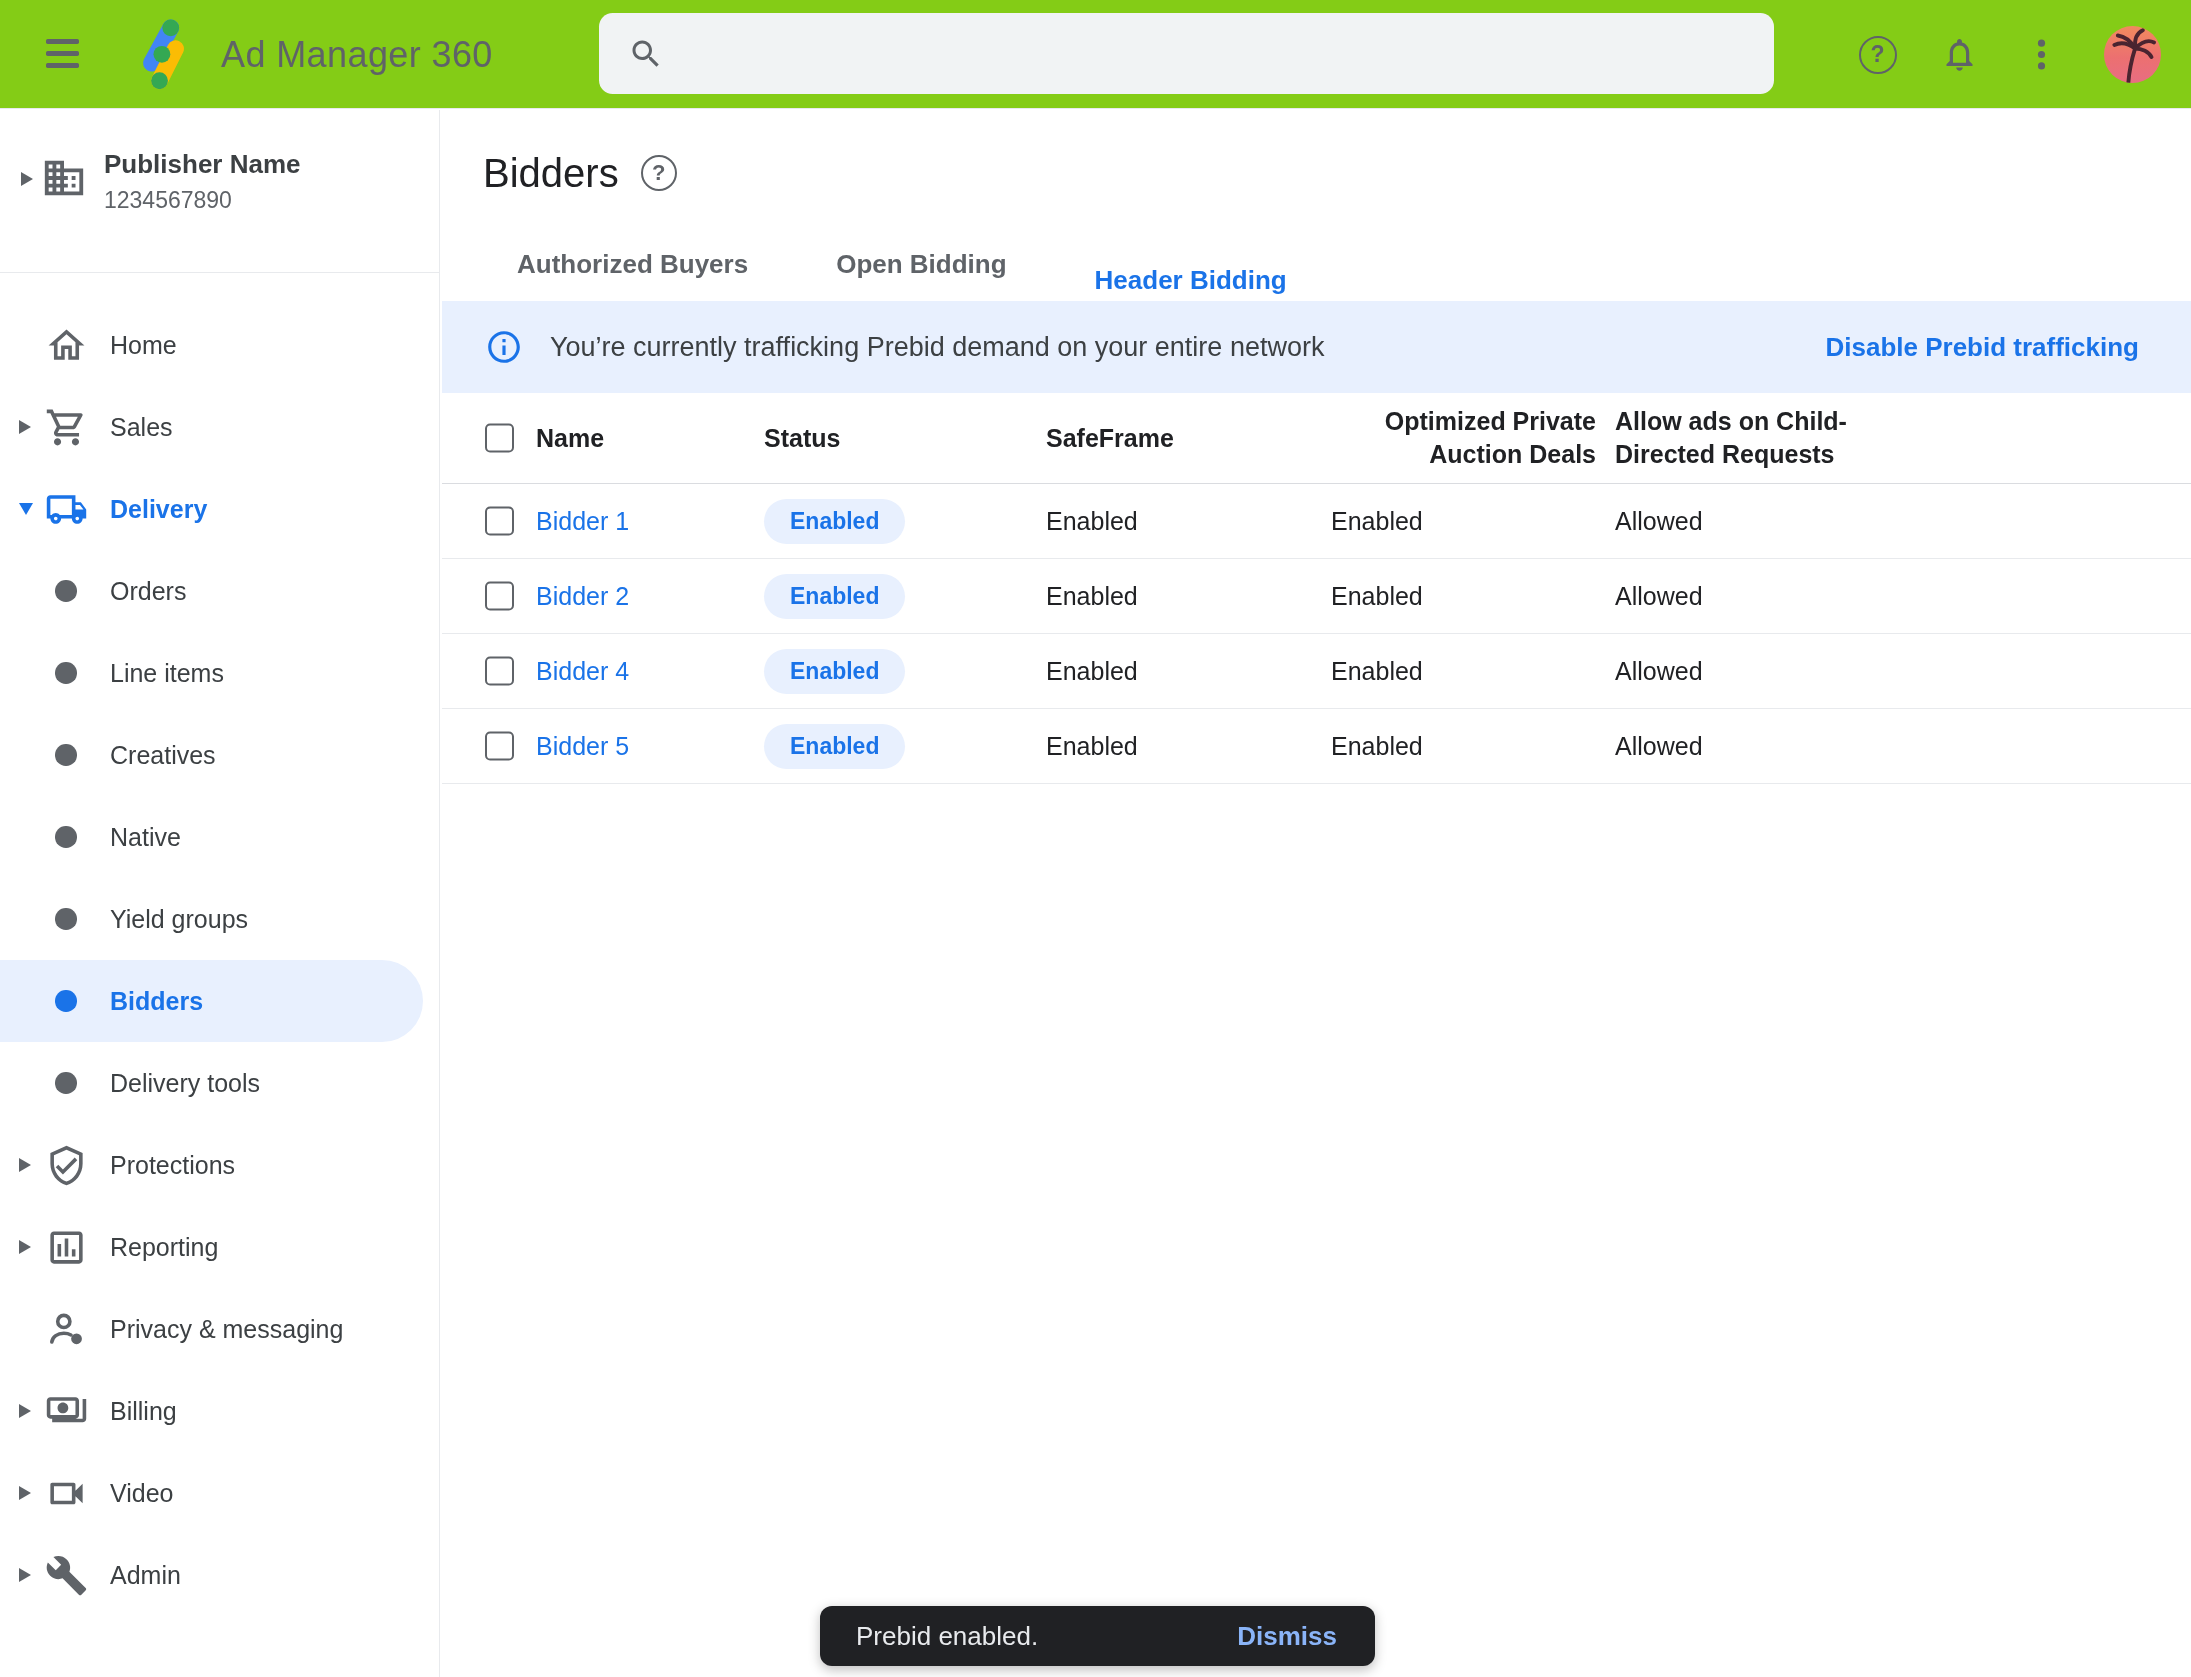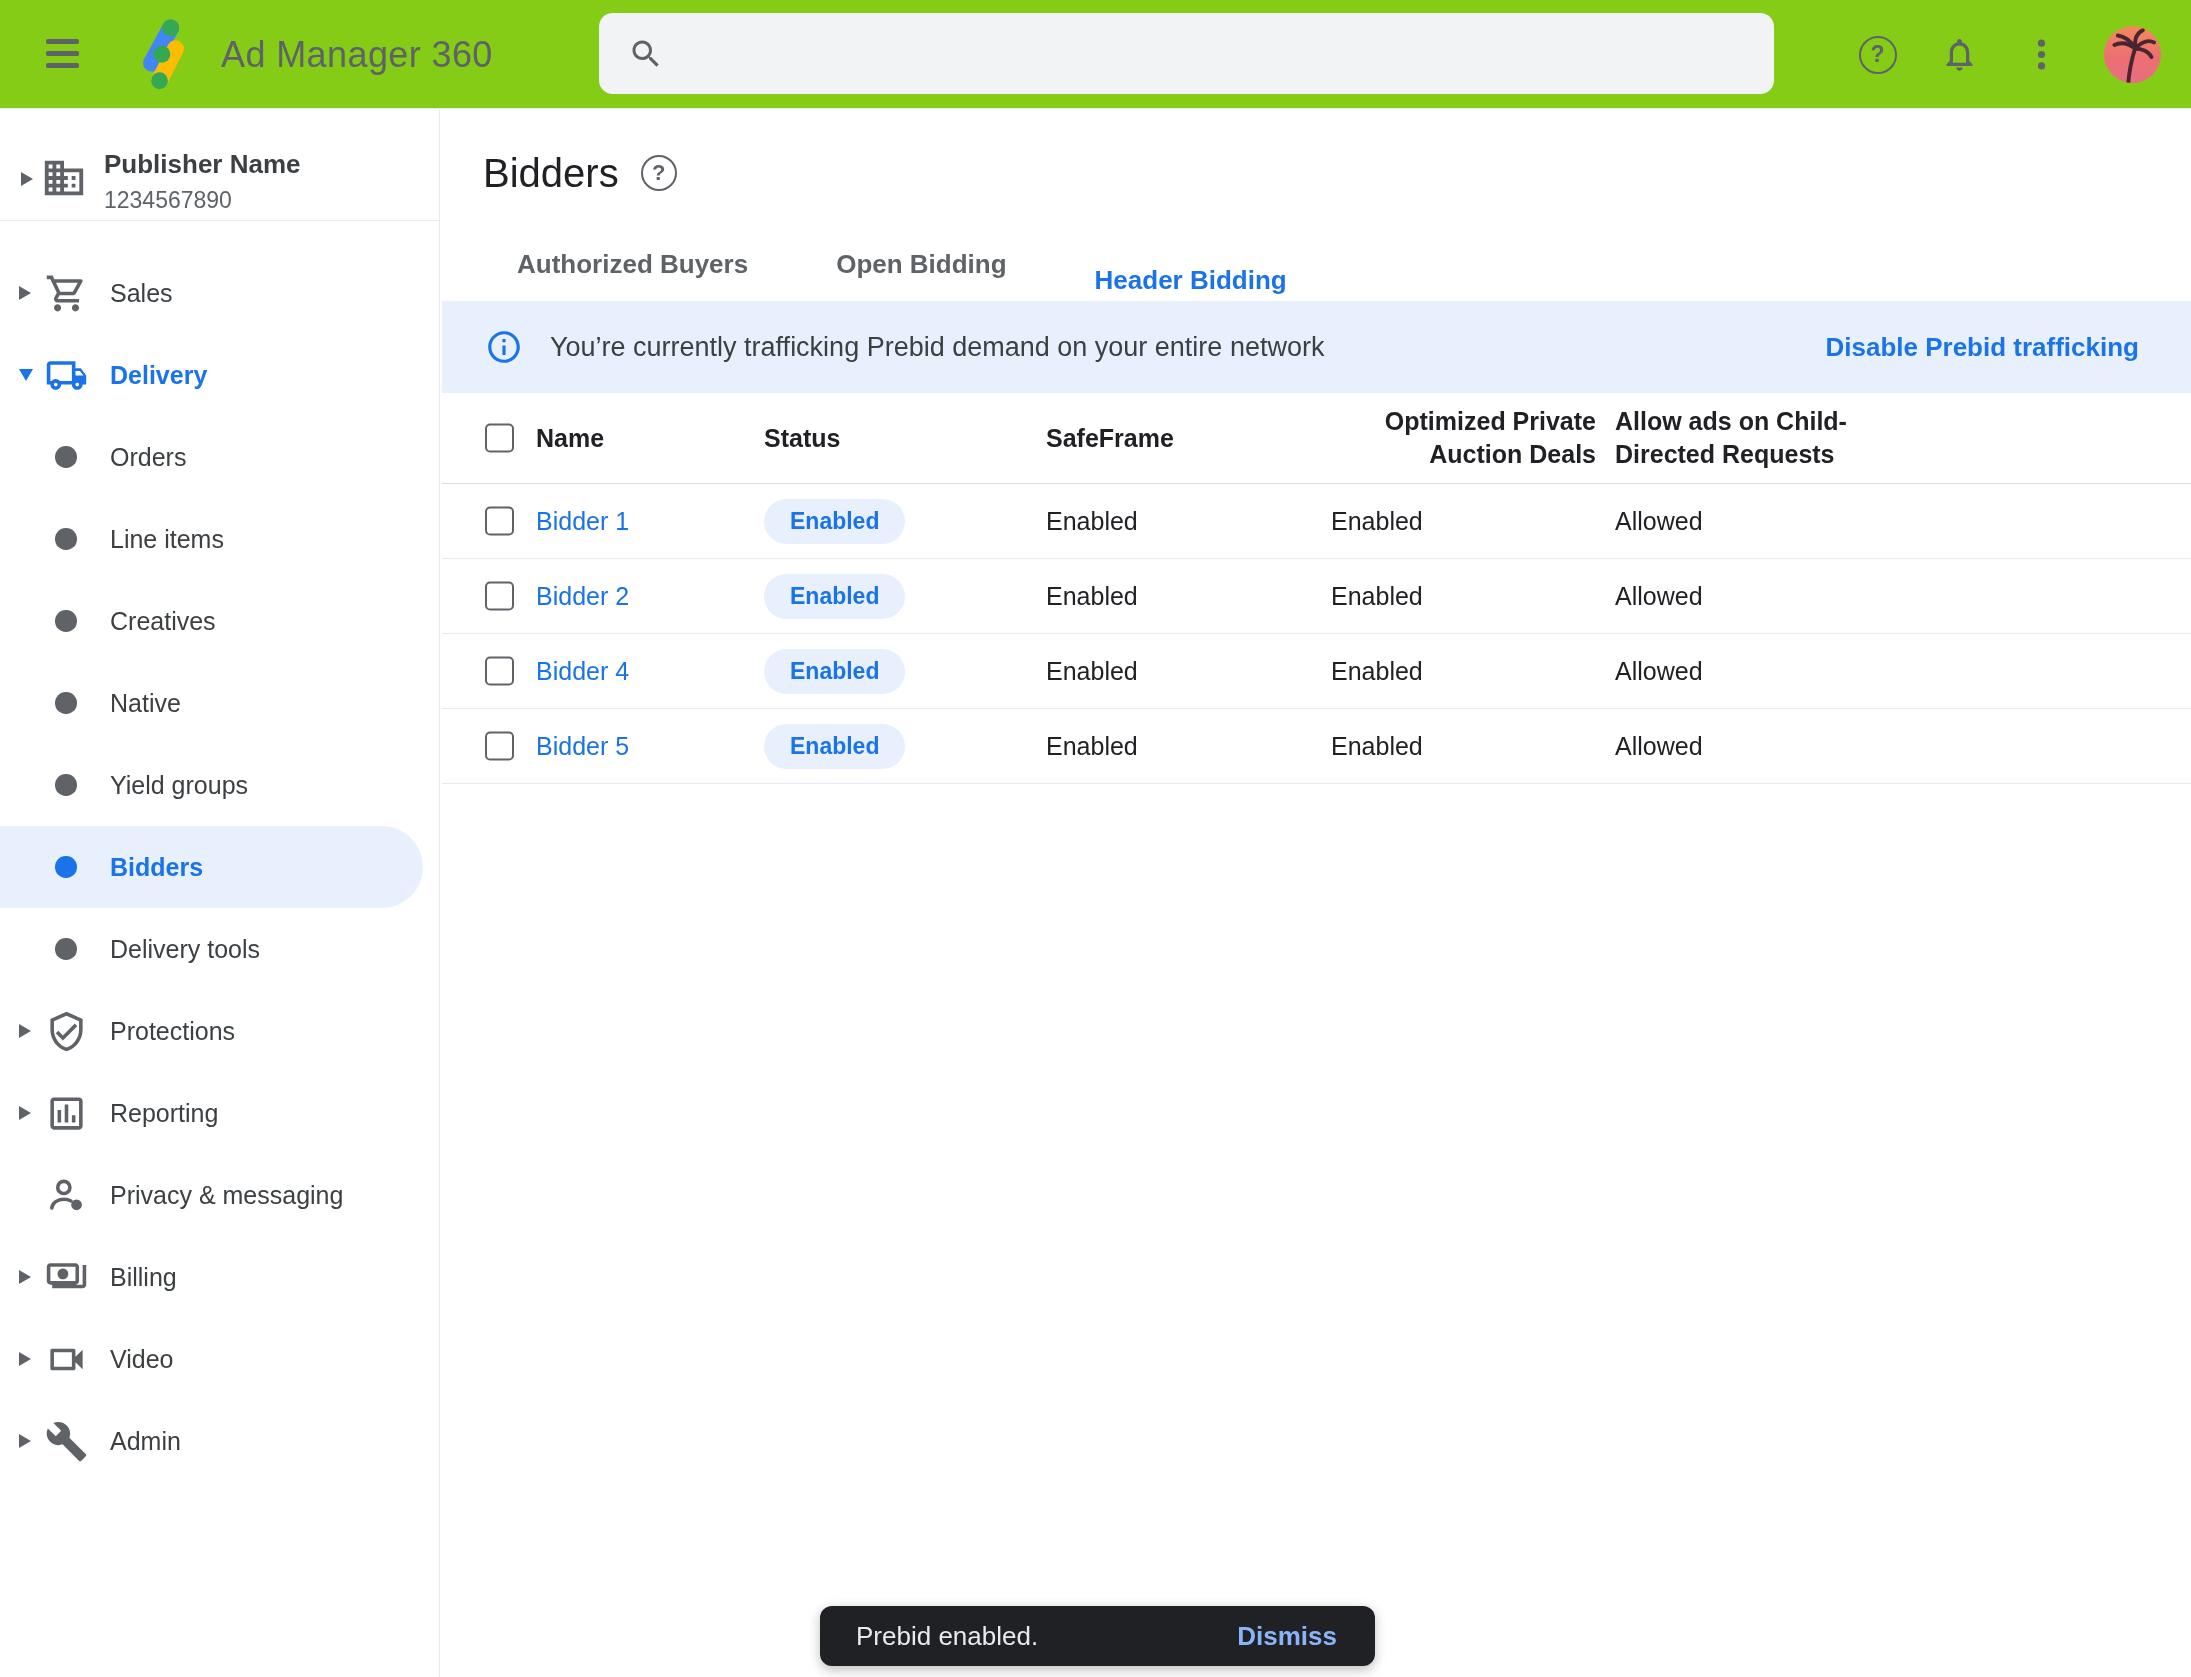--- a/index.html
+++ b/index.html
@@ -28,21 +28,21 @@
     justify-content:center; cursor:pointer; }
   .help-circle { width:38px; height:38px; border:2.6px solid #5f6368; border-radius:50%;
     display:flex; align-items:center; justify-content:center;
     font-size:23px; font-weight:bold; color:#5f6368; }
   .avatar { width:57px; height:57px; border-radius:50%; overflow:hidden;
     background:linear-gradient(180deg,#f18a5e 0%,#ec7070 55%,#e86d82 100%);
     display:flex; align-items:flex-end; justify-content:center; cursor:pointer; }
   
   .sidebar { position:absolute; top:110px; left:0; width:440px; bottom:0;
     background:#fff; border-right:1.7px solid #e8eaed; z-index:4; }
-  .account { position:relative; height:111px; border-bottom:1.7px solid #e8eaed; cursor:pointer; }
+  .account { position:relative; height:163px; border-bottom:1.7px solid #e8eaed; cursor:pointer; }
   .account .caret-right { position:absolute; left:20.5px; top:62px; }
   .account .acct-icon { position:absolute; left:41px; top:45px; }
   .acct-name { position:absolute; left:104px; top:39px; font-size:26px;
     font-weight:bold; color:#3c4043; }
   .acct-id { position:absolute; left:104px; top:77px; font-size:23px; color:#5f6368; }
   .nav { padding-top:31px; }
   .nav-item { position:relative; height:82px; display:flex; align-items:center; cursor:pointer; }
   .nav-item.selected { background:#e8f0fe; border-radius:0 41px 41px 0; width:423px; }
   .caret-right { width:0; height:0; border-left:12px solid #5f6368;
     border-top:7.7px solid transparent; border-bottom:7.7px solid transparent; }
@@ -163,20 +163,28 @@
     <span class="caret-right"></span>
     <svg class="acct-icon" width="46" height="46" viewBox="0 0 24 24">
       <path class="ic" d="M12 7V3H2v18h20V7H12zM6 19H4v-2h2v2zm0-4H4v-2h2v2zm0-4H4V9h2v2zm0-4H4V5h2v2zm4 12H8v-2h2v2zm0-4H8v-2h2v2zm0-4H8V9h2v2zm0-4H8V5h2v2zm10 12h-8v-2h2v-2h-2v-2h2v-2h-2V9h8v10zm-2-8h-2v2h2v-2zm0 4h-2v2h2v-2z"></path>
     </svg>
     <div class="acct-name">Publisher Name</div>
     <div class="acct-id">1234567890</div>
   </div>
 
   <div class="nav">
 
+    <div class="nav-item">
+      <span class="icon-slot">
+        <svg width="43" height="43" viewBox="0 0 24 24">
+            <path class="ic" d="M12 5.69l5 4.5V18h-2v-6H9v6H7v-7.81l5-4.5M12 3 2 12h3v8h6v-6h2v6h6v-8h3L12 3z"></path>
+          </svg>
+      </span>
+      <span class="nav-label">Home</span>
+    </div>
 
     <div class="nav-item">
       <span class="nav-caret caret-right"></span>
       <span class="icon-slot">
         <svg width="43" height="43" viewBox="0 0 24 24">
             <path class="ic" d="M15.55 13c.75 0 1.41-.41 1.75-1.03l3.58-6.49A1 1 0 0 0 20.01 4H5.21l-.94-2H1v2h2l3.6 7.59-1.35 2.44C4.52 15.37 5.48 17 7 17h12v-2H7l1.1-2h7.45zM6.16 6h12.15l-2.76 5H8.53L6.16 6zM7 18c-1.1 0-1.99.9-1.99 2S5.9 22 7 22s2-.9 2-2-.9-2-2-2zm10 0c-1.1 0-1.99.9-1.99 2s.89 2 1.99 2 2-.9 2-2-.9-2-2-2z"></path>
           </svg>
       </span>
       <span class="nav-label">Sales</span>
     </div>

